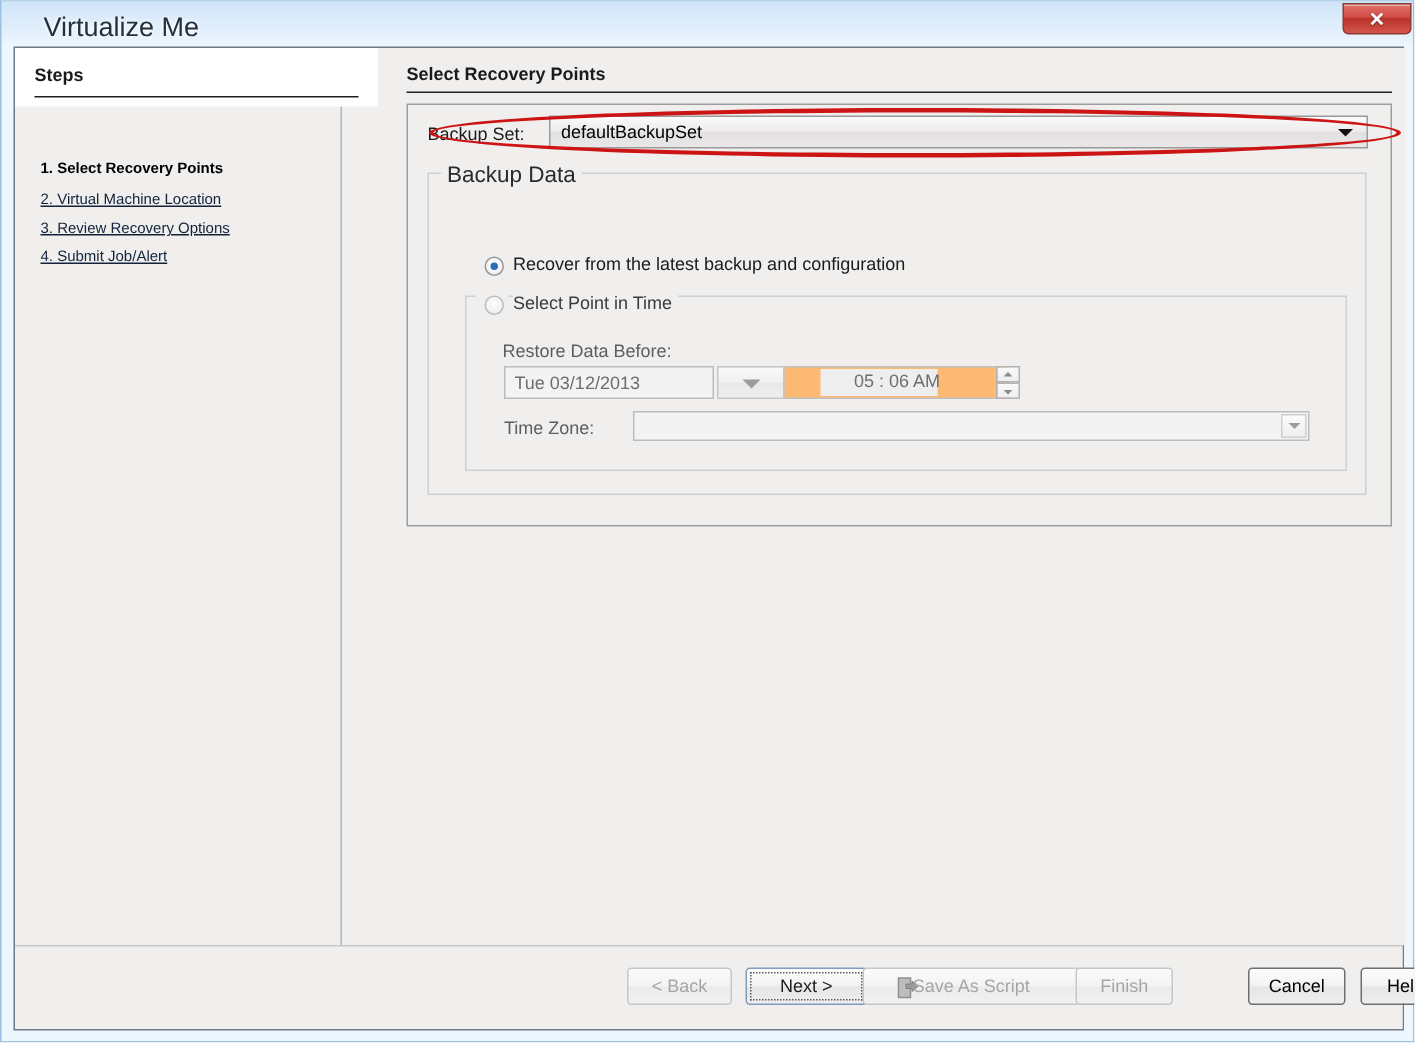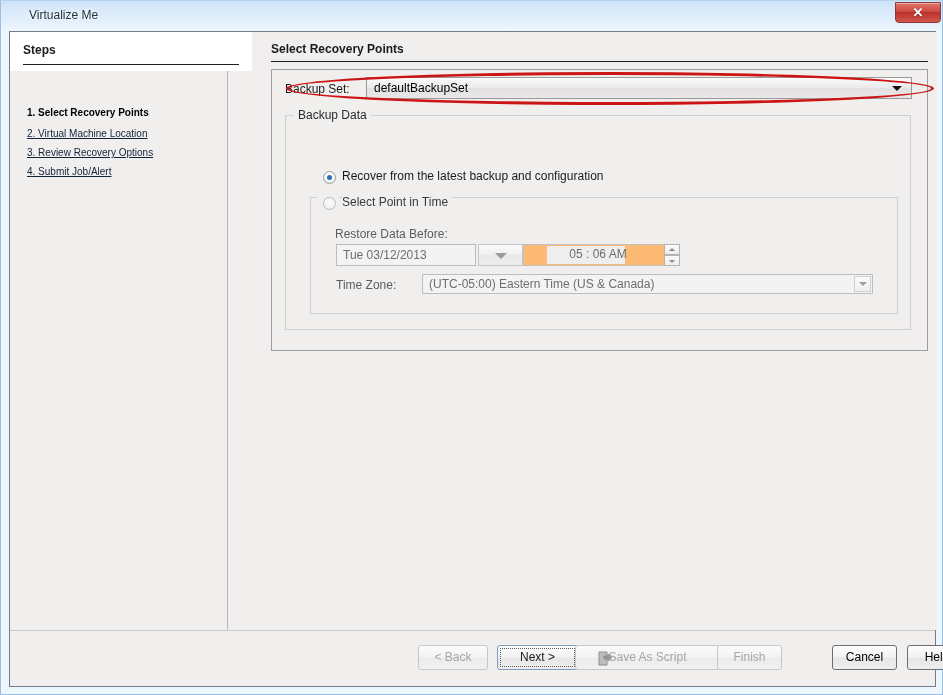--- a/index.html
+++ b/index.html
@@ -39,21 +39,21 @@
   .titlebar {
     position: absolute;
     left: 0; top: 0;
     width: 943px;
     height: 29px;
   }
   .title-text {
     position: absolute;
     left: 28px;
     top: 7px;
-    font-size: 12px;
+    font-size: 18px;
     color: #22303d;
     text-shadow: 0 0 3px rgba(255,255,255,0.95), 0 0 6px rgba(255,255,255,0.8);
     white-space: nowrap;
   }
 
   .close-btn {
     position: absolute;
     right: 3px;
     top: 1px;
     width: 46px;
@@ -234,21 +234,21 @@
   
   .group {
     position: absolute;
     box-sizing: border-box;
     border: 1px solid #d0cfcf;
     border-top: 1px solid #d0cfcf;
     background: transparent;
   }
   .group-title {
     position: absolute;
-    font-size: 12px;
+    font-size: 15px;
     color: #2b2b2b;
     background: #f0efee;
     padding: 0 4px;
     white-space: nowrap;
   }
   .backupdata-group {
     left: 13px;
     top: 45px;
     width: 626px;
     height: 215px;
@@ -624,21 +624,20 @@
             <div class="spin-half spin-up">
                 <div class="tri"></div>
               </div>
             <div class="spin-half spin-down">
                 <div class="tri"></div>
               </div>
           </div>
 
           <div class="lbl tz-label">Time Zone:</div>
           <div class="tz-combo">
-            <div class="tz-text">(UTC-05:00) Eastern Time (US &amp; Canada)</div>
             <div class="tz-btn">
               <div class="arrow"></div>
             </div>
           </div>
 
         </div>
       </div>
 
       <div class="footer">
 

